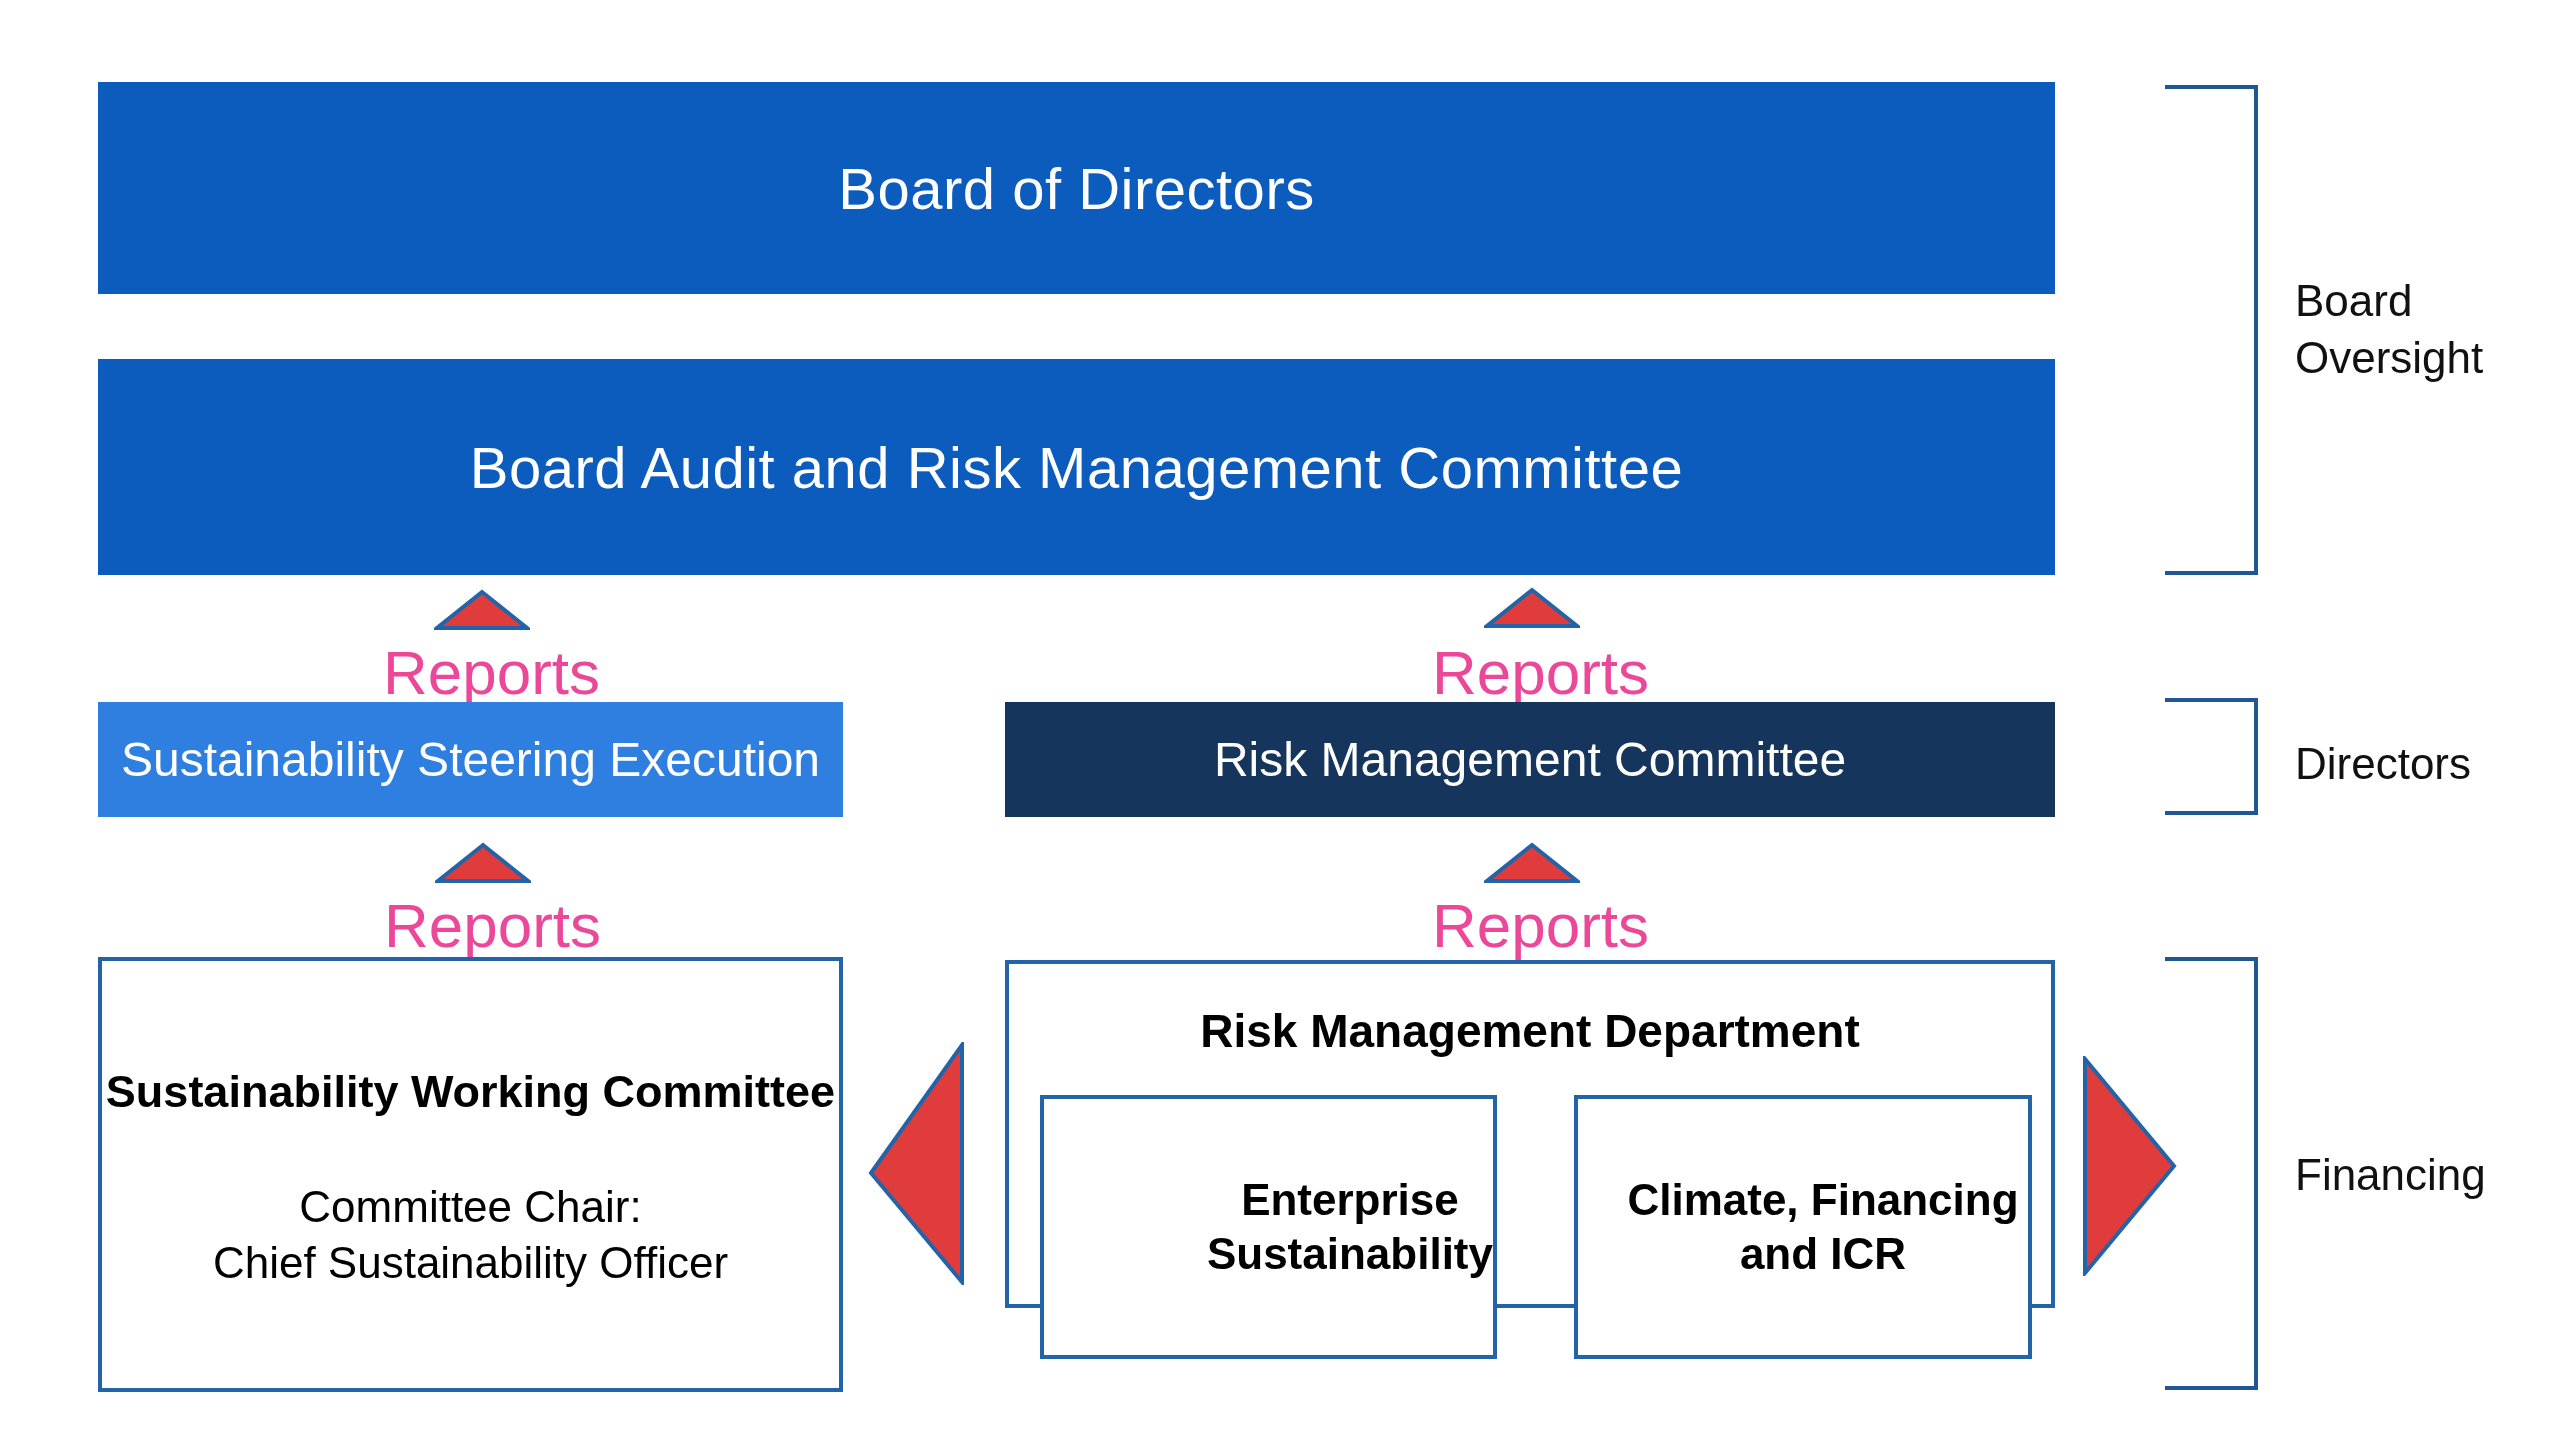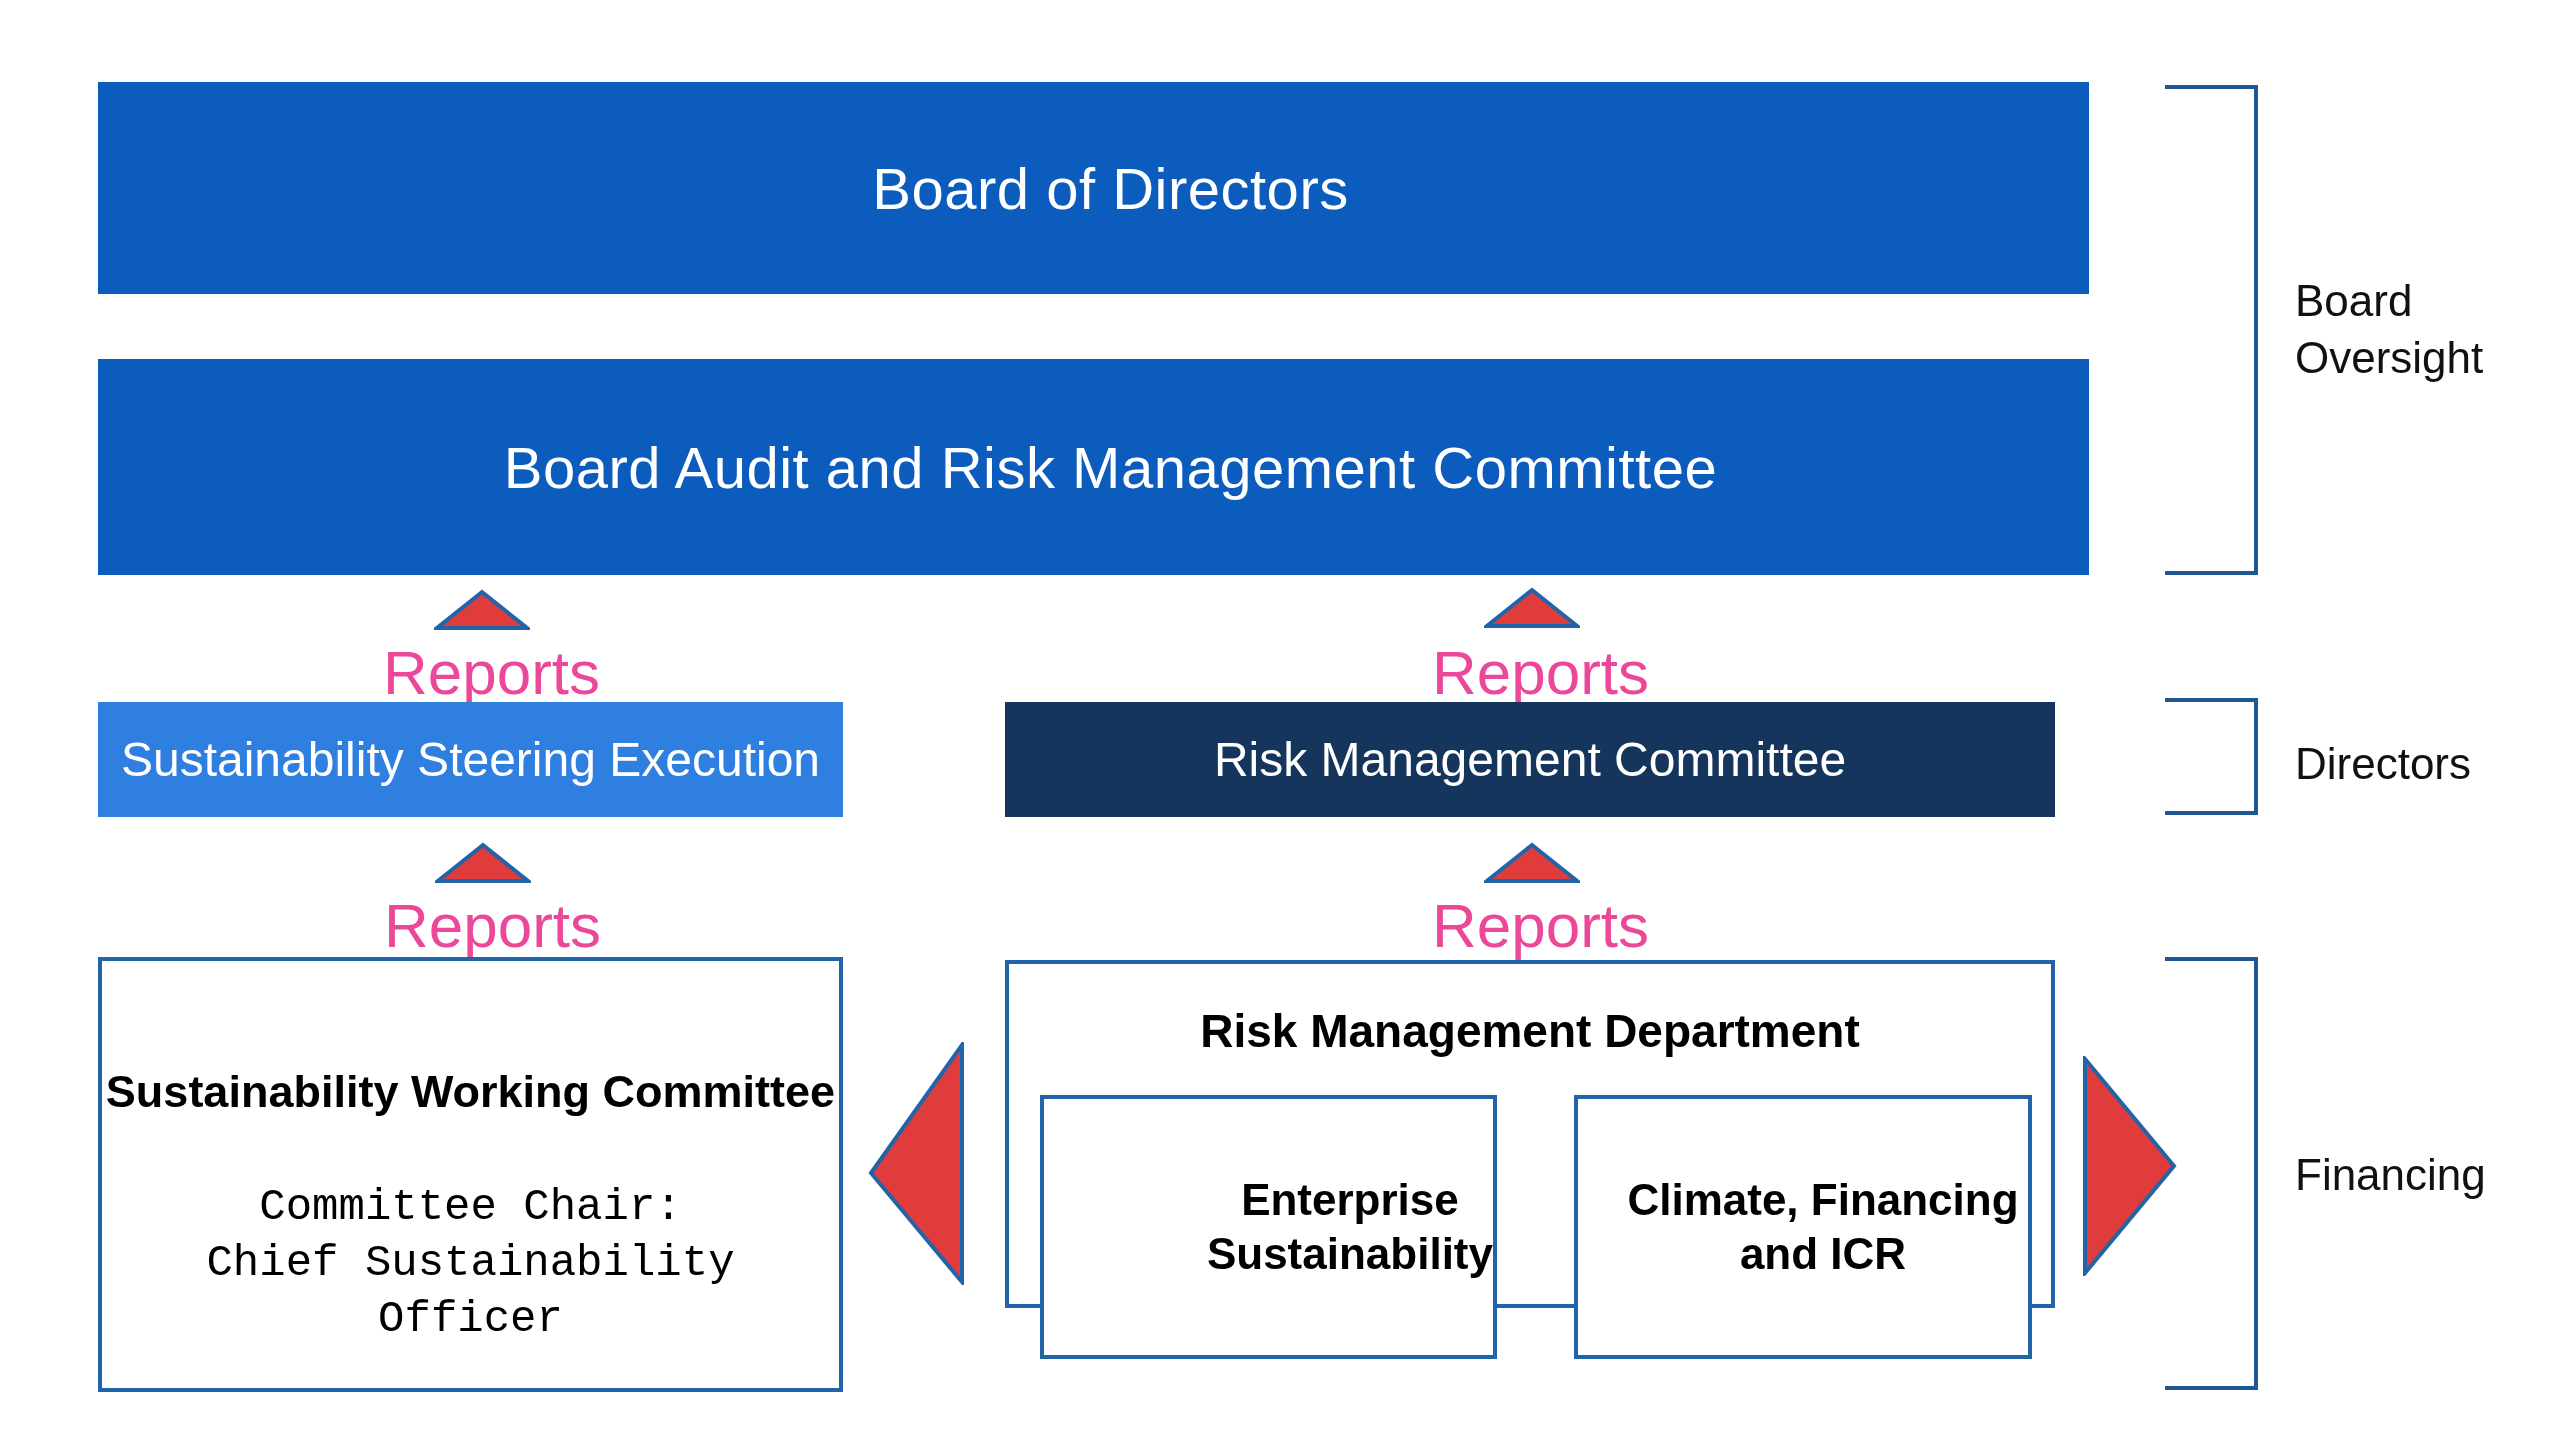--- a/index.html
+++ b/index.html
@@ -16,21 +16,21 @@
     display: flex;
     align-items: center;
     justify-content: center;
     text-align: center;
     color: #ffffff;
     white-space: nowrap;
   }
   .box-blue   { background: #0B5CBC; }
   .box-lblue  { background: #2E7FE0; }
   .box-navy   { background: #16355D; }
-  .txt-xl { font-size: 58px; font-weight: 400; letter-spacing: 0.5px; padding-left: 34px; }
+  .txt-xl { font-size: 58px; font-weight: 400; letter-spacing: 0.5px; }
   .txt-lg { font-size: 48px; font-weight: 400; }
   .white-box {
     background: #ffffff;
     border: 4px solid #2364A8;
     box-sizing: border-box;
   }
   .bold-title { font-weight: 700; color: #000000; text-align: center; }
   .pre { white-space: pre-line; }
   .reports-label {
     font-size: 62px;
@@ -48,21 +48,20 @@
     line-height: 57px;
     color: #111111;
     white-space: pre-line;
   }
   .chair-lines {
     font-size: 44px;
     line-height: 56px;
     color: #000000;
     text-align: center;
     white-space: pre-line;
-    font-family: Liberation Mono, monospace;
   }
   .unit-box {
     display: flex;
     align-items: center;
     justify-content: center;
     text-align: center;
     font-size: 44px;
     line-height: 54px;
     font-weight: 700;
     color: #000000;

